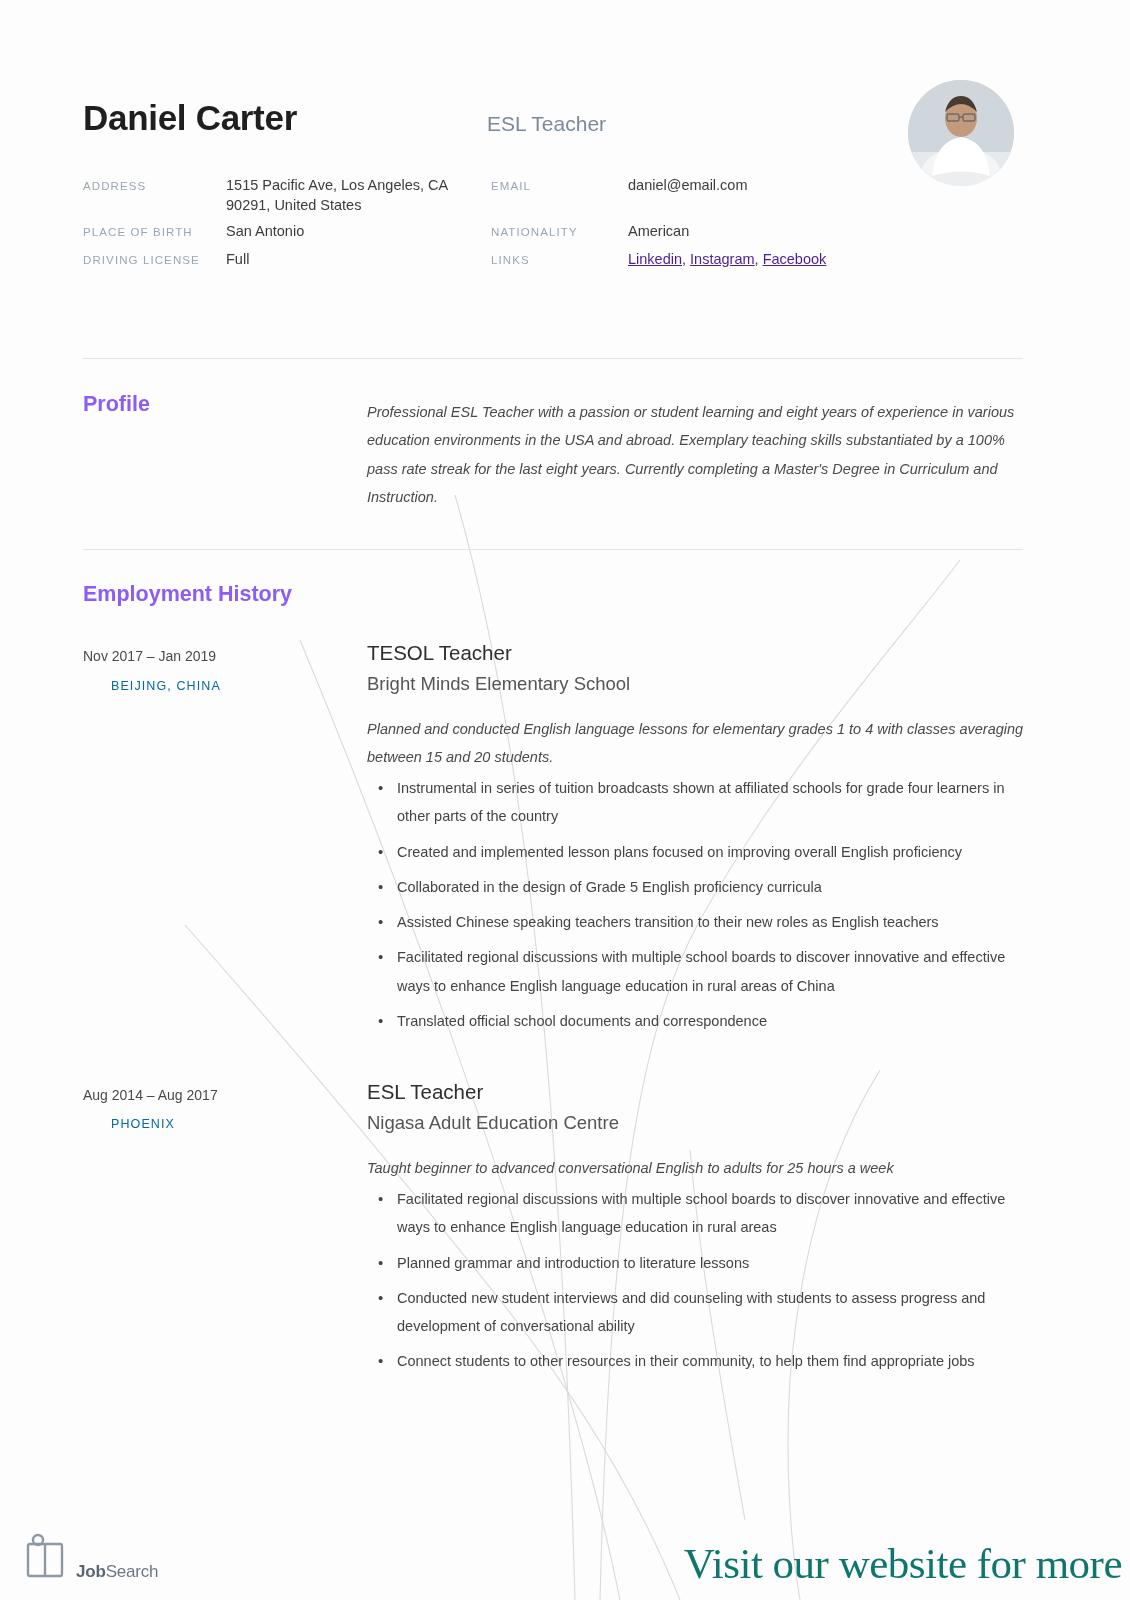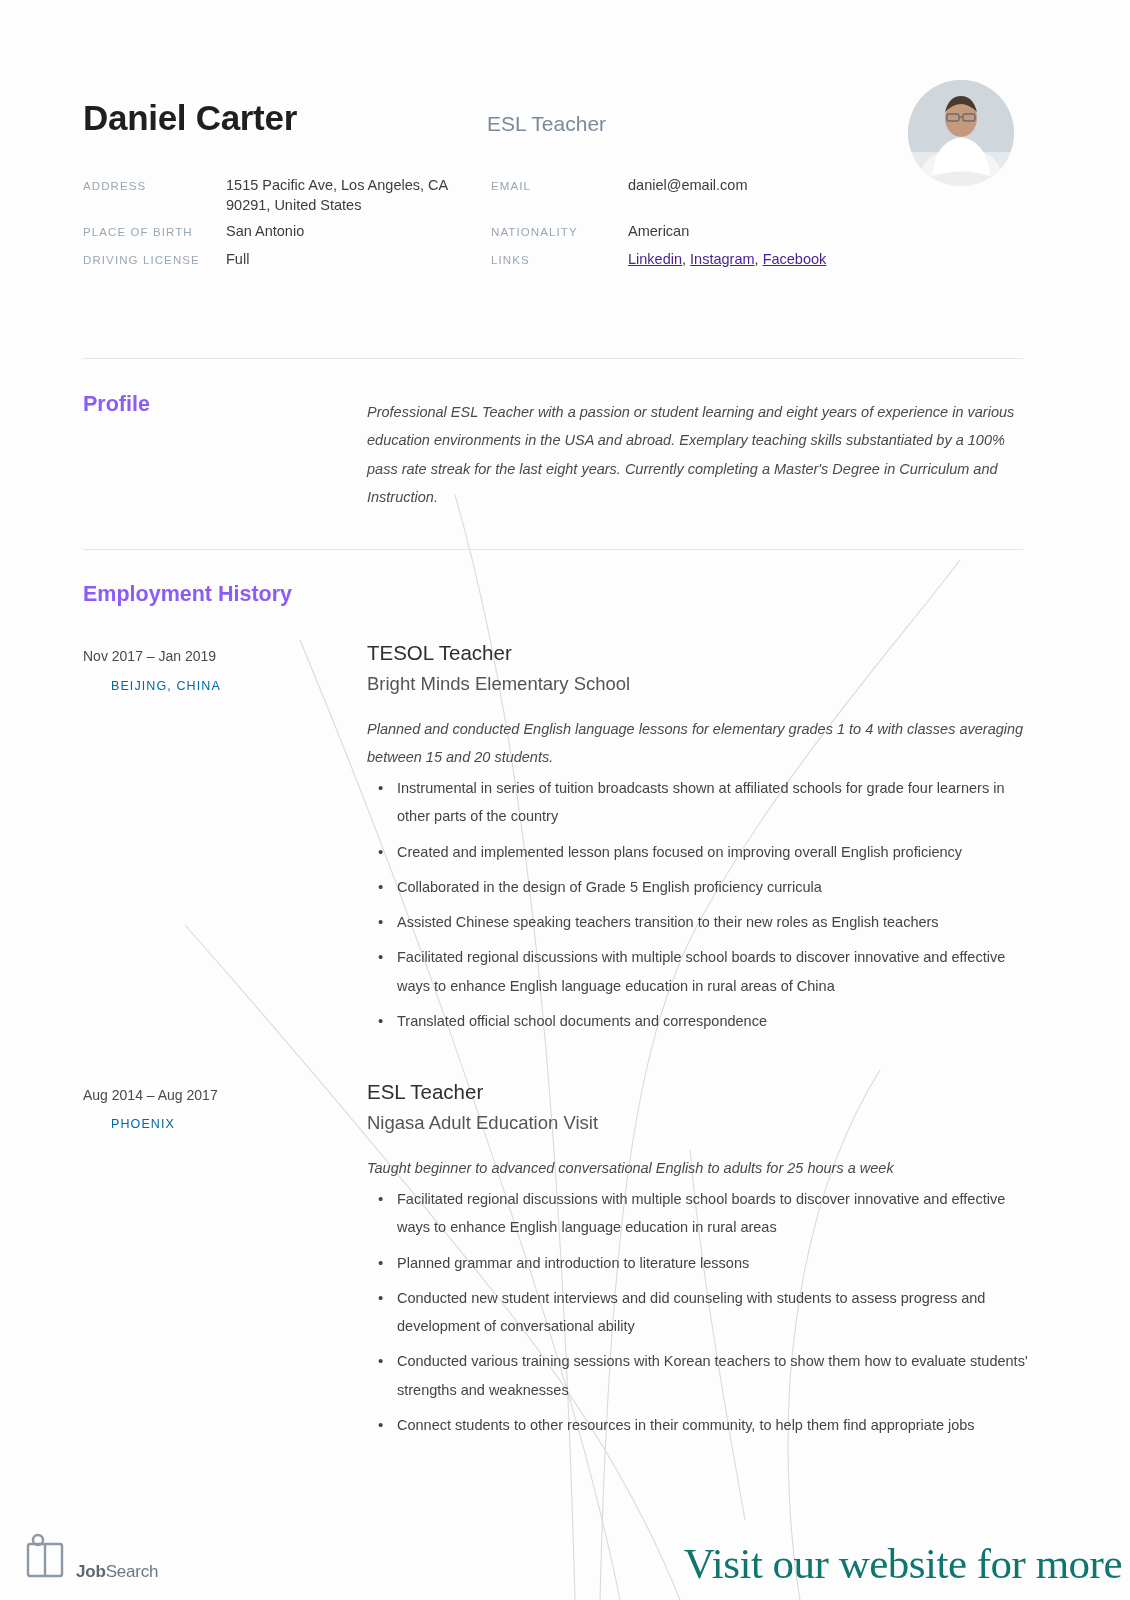--- a/index.html
+++ b/index.html
@@ -291,27 +291,26 @@
         <li>Assisted Chinese speaking teachers transition to their new roles as English teachers</li>
         <li>Facilitated regional discussions with multiple school boards to discover innovative and effective ways to enhance English language education in rural areas of China</li>
         <li>Translated official school documents and correspondence</li>
       </ul>
     </div>
 
     <div>
       <div class="job-dates" style="top:1087px;">Aug 2014 – Aug 2017</div>
       <div class="job-location" style="top:1117px;">PHOENIX</div>
       <div class="job-role" style="top:1080px;">ESL Teacher</div>
-      <div class="job-company" style="top:1112px;">Nigasa Adult Education Visit</div>
+      <div class="job-company" style="top:1112px;">Nigasa Adult Education Centre</div>
       <div class="job-desc" style="top:1155px;">Taught beginner to advanced conversational English to adults for 25 hours a week</div>
       <ul class="bullets" style="top:1185px;">
         <li>Facilitated regional discussions with multiple school boards to discover innovative and effective ways to enhance English language education in rural areas</li>
         <li>Planned grammar and introduction to literature lessons</li>
         <li>Conducted new student interviews and did counseling with students to assess progress and development of conversational ability</li>
-        <li>Conducted various training sessions with Korean teachers to show them how to evaluate students' strengths and weaknesses</li>
         <li>Connect students to other resources in their community, to help them find appropriate jobs</li>
       </ul>
     </div>
   </div>
 
   <div class="footer-logo">
     <svg width="46" height="50" viewBox="0 0 46 50">
       <rect x="6" y="12" width="34" height="32" rx="2" fill="none" stroke="#8d98a5" stroke-width="2.4"></rect>
       <line x1="23" y1="12" x2="23" y2="44" stroke="#8d98a5" stroke-width="2.4"></line>
       <circle cx="16" cy="8" r="5" fill="none" stroke="#8d98a5" stroke-width="2.4"></circle>

